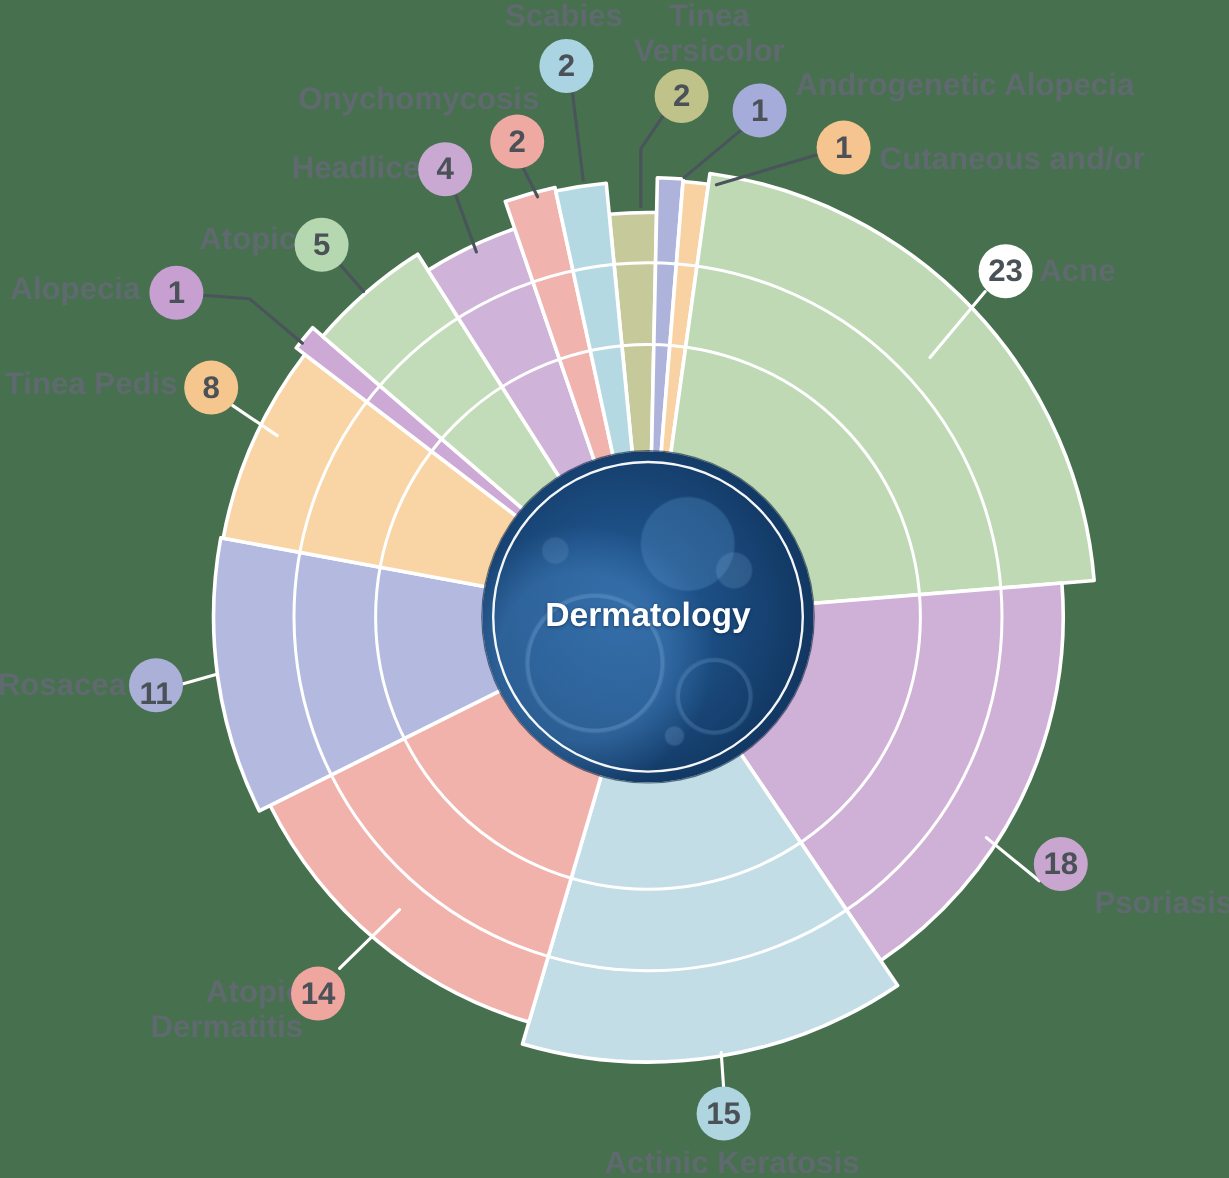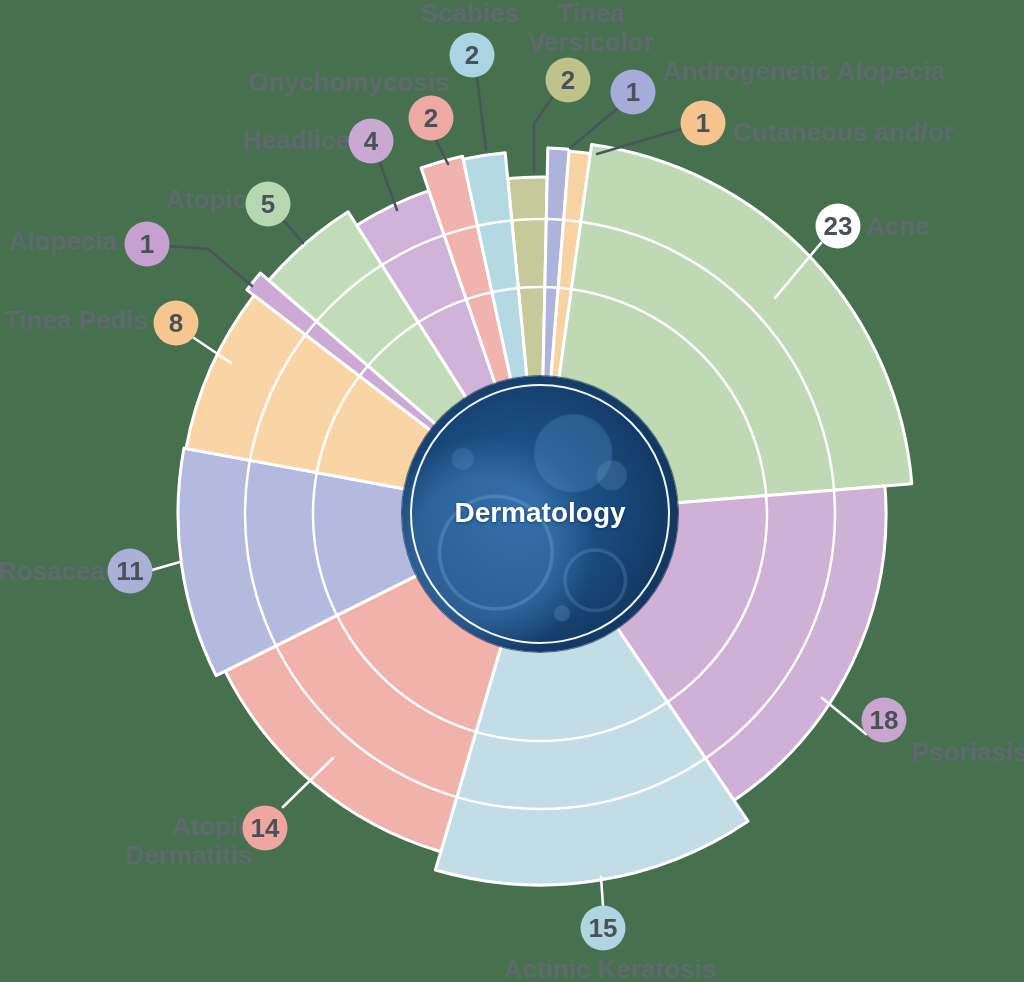--- a/index.html
+++ b/index.html
@@ -135,21 +135,21 @@
       <div class="lbl center-al" style="left: 189px; top: 841px; text-align: right;">
         <div>Atopic</div>
         <div>Dermatitis</div>
       </div>
       <div class="badge" style="left: 265px; top: 828px; background: rgb(239, 166, 159);">
         <span>14</span>
       </div>
       <div class="lbl right-al" style="left: 105px; top: 571px;">
         <div>Rosacea</div>
       </div>
-      <div class="badge" style="left: 130px; top: 571px; background: rgb(170, 176, 216);">
+      <div class="badge" style="left: 130px; top: 571px; background: rgb(170, 176, 216); align-items: flex-end;">
         <span>11</span>
       </div>
       <div class="lbl right-al" style="left: 148px; top: 320px;">
         <div>Tinea Pedis</div>
       </div>
       <div class="badge" style="left: 176px; top: 323px; background: rgb(245, 198, 142);">
         <span>8</span>
       </div>
       <div class="lbl right-al" style="left: 117px; top: 241px;">
         <div>Alopecia</div>

